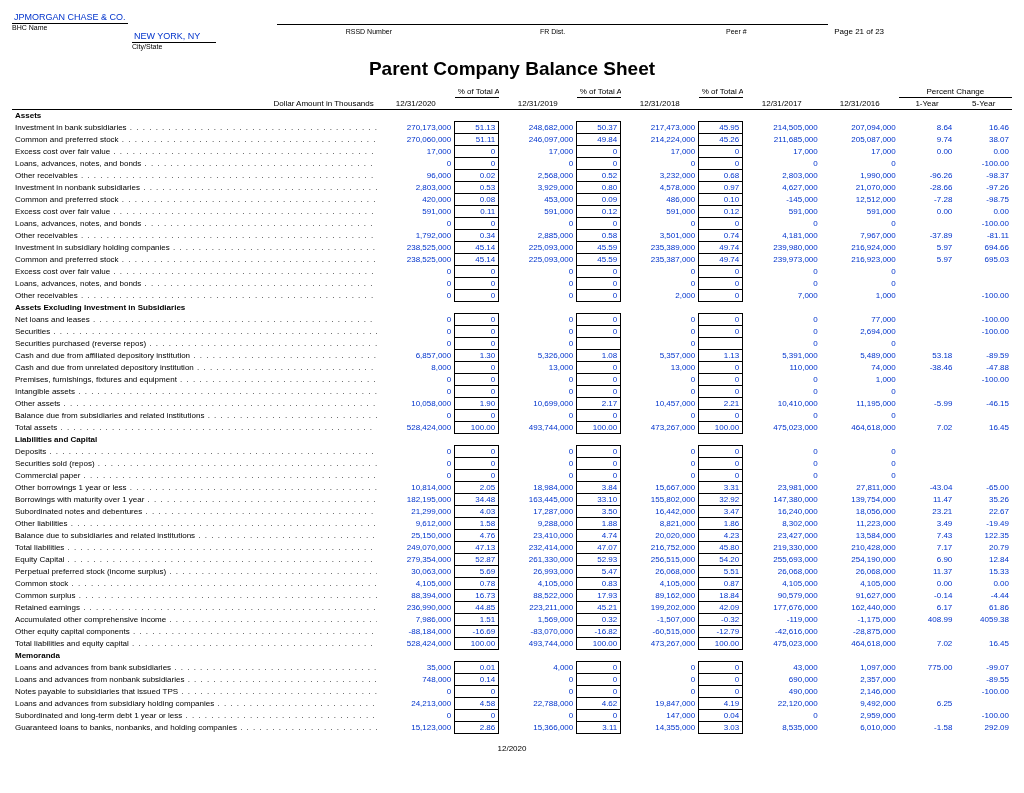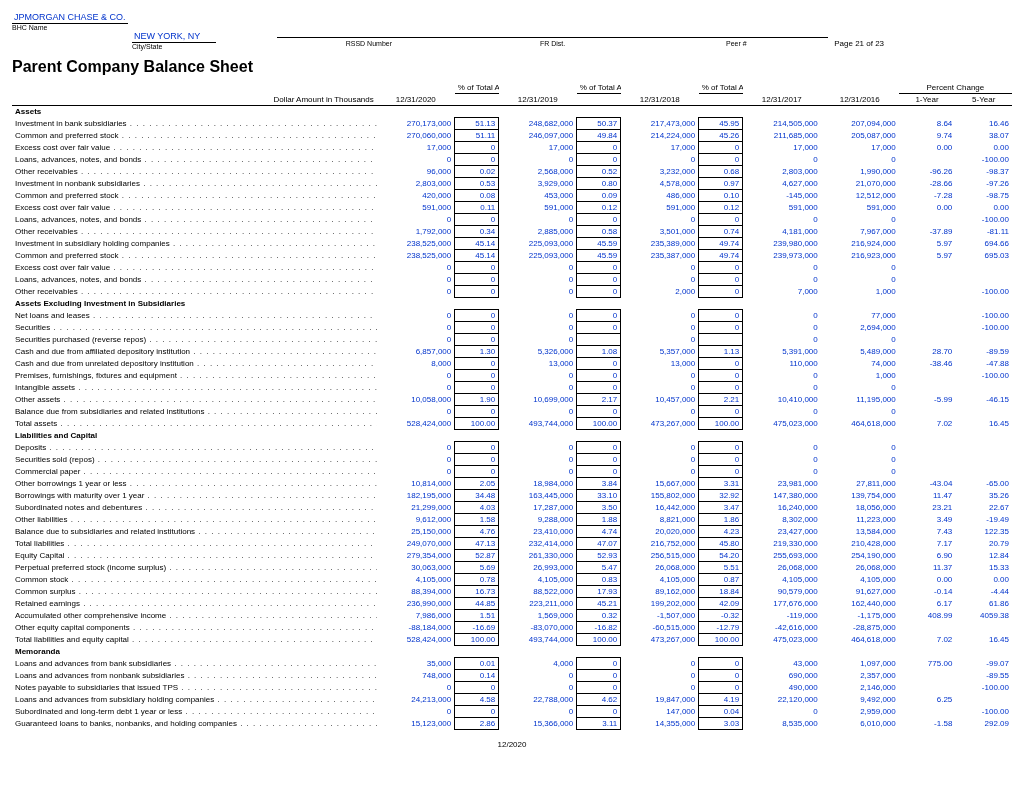--- a/index.html
+++ b/index.html
@@ -1,21 +1,21 @@
 <!DOCTYPE html>
 <html><head>
 <meta charset="utf-8">
 <style>
   body { margin:0; padding:12px; font-family:Arial,Helvetica,sans-serif; font-size:9px; background:#fff; color:#000; width:1024px; box-sizing:border-box;}
   .blue { color:#0033cc; }
-  .hdr-row { display:flex; justify-content:space-between; align-items:flex-end;gap:21px;}
+  .hdr-row { display:flex; justify-content:space-between; align-items:center;gap:21px;}
   .hdr-block {display:inline-block; vertical-align:bottom; margin-right:40px;}
   .hdr-underline { border-bottom:1px solid #000; padding:0 2px 1px 2px; min-width:80px;}
   .hdr-label { font-size:7px;}
-  .title { font-size:16px; font-weight:bold; margin:8px 0 6px 0;}
+  .title { font-size:19px; font-weight:bold; margin:8px 0 6px 0;text-align:center;}
   table { border-collapse:collapse; width:100%; table-layout:fixed;}
   th,td { padding:1px 3px; font-size:8px; white-space:nowrap; overflow:hidden;}
   th { border-bottom:1px solid #000; font-weight:normal; text-align:center;}
   td.label { text-align:left; }
   td.num { text-align:right; color:#0033cc;}
   td.box { border:1px solid #000; text-align:right; color:#0033cc;}
   .sect { font-weight:bold; }
   col.c0 { width:290px;} col.cn{width:62px;} col.cp{width:35px;}
   col.cw{width:62px;} col.cy{width:45px;}
   .dots { overflow:hidden; }
@@ -334,21 +334,21 @@
       <tr>
         <td class="label dots">Cash and due from affiliated depository institution</td>
         <td class="num">6,857,000</td>
         <td class="box">1.30</td>
         <td class="num">5,326,000</td>
         <td class="box">1.08</td>
         <td class="num">5,357,000</td>
         <td class="box">1.13</td>
         <td class="num">5,391,000</td>
         <td class="num">5,489,000</td>
-        <td class="num">28.70</td>
+        <td class="num">53.18</td>
         <td class="num">-89.59</td>
       </tr>
       <tr>
         <td class="label dots">Cash and due from unrelated depository institution</td>
         <td class="num">8,000</td>
         <td class="box">0</td>
         <td class="num">13,000</td>
         <td class="box">0</td>
         <td class="num">13,000</td>
         <td class="box">0</td>

